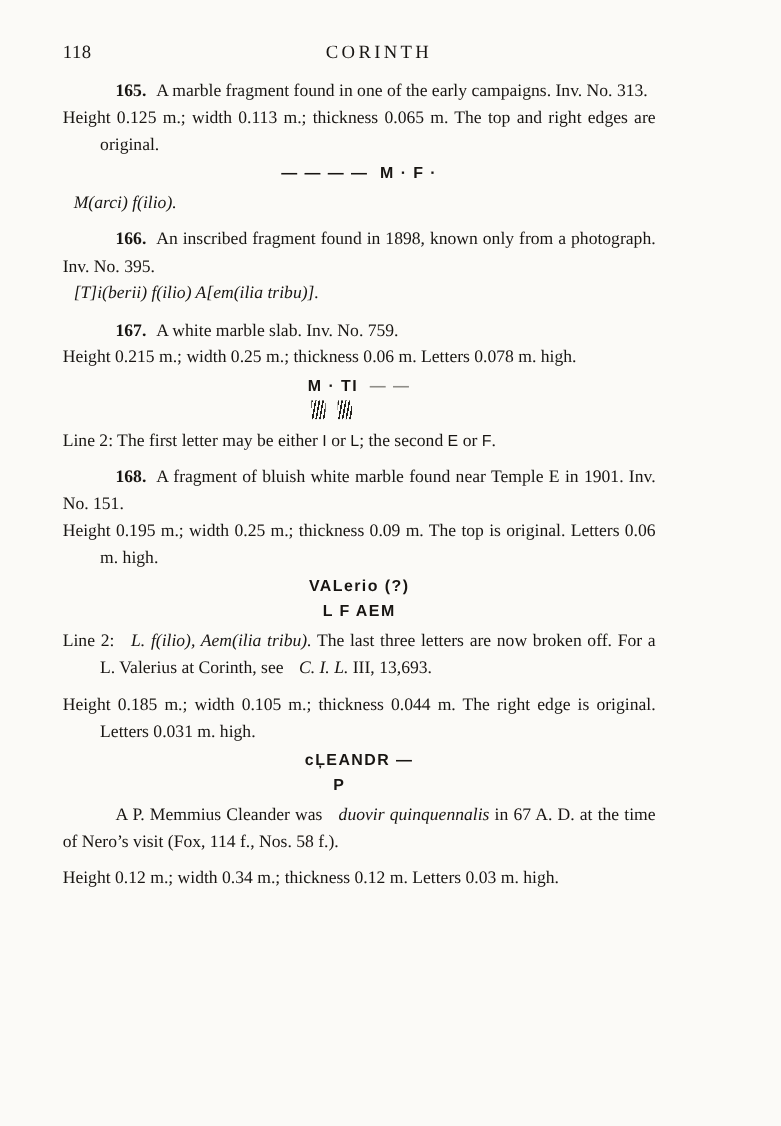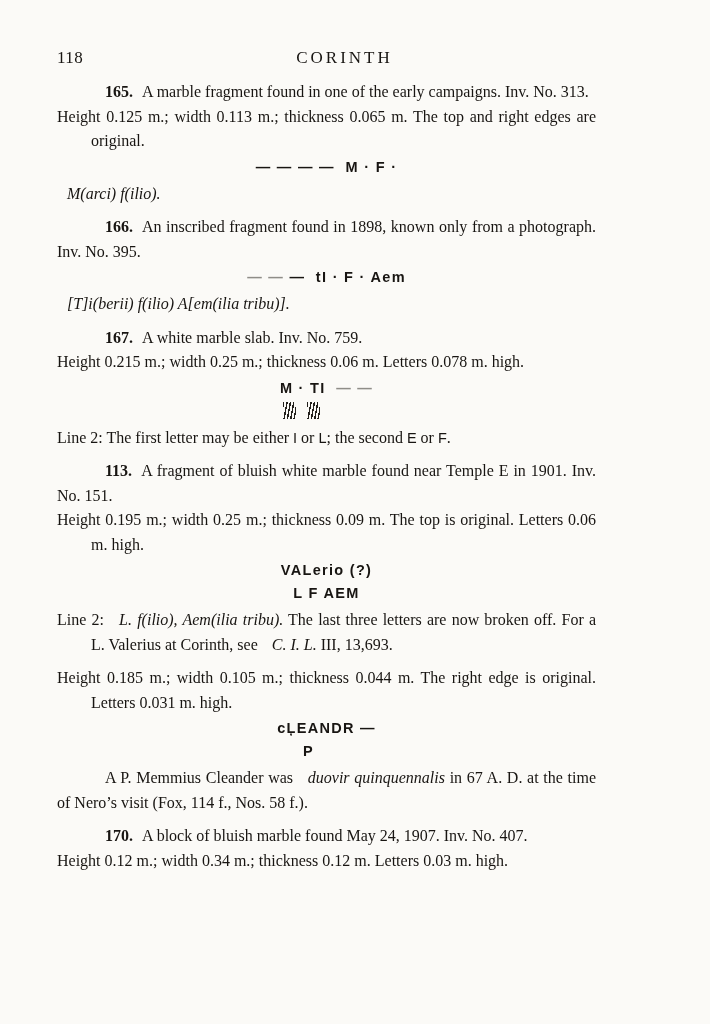--- a/index.html
+++ b/index.html
@@ -7,21 +7,21 @@
     width:710px;height:1024px;
     background:#fbfaf7;
     color:#181512;
     font-family:"Liberation Serif", serif;
     font-size:16px;
     overflow:hidden;
   }
   .page{
     box-sizing:border-box;
     width:646px;height:1024px;
-    padding:46px 50px 0 57px;
+    padding:36px 50px 0 57px;
   }
   
   .runhead{
     position:relative;
     text-align:center;
     margin-bottom:10px;
     line-height:24px;
   }
   .pagenum{
     position:absolute;left:0;top:0;
@@ -81,55 +81,51 @@
     <p class="para desc"><span class="num">165.</span><span>A marble fragment found in one of the early campaigns. Inv. No. 313.</span></p>
     <p class="para hang">Height 0.125 m.; width 0.113 m.; thickness 0.065 m. The top and right edges are original.</p>
     <div class="insc">
       <div class="insc-line"><span>— — — —  M · F ·</span></div>
     </div>
     <p class="para"><span class="i">M(arci) f(ilio).</span></p>
   </section>
 
   <section class="entry">
     <p class="para desc"><span class="num">166.</span><span>An inscribed fragment found in 1898, known only from a photograph. Inv. No. 395.</span></p>
-    <div class="insc">
-      <div class="insc-line"><span class="faint">— — </span><span>—  tI · F · Aem</span></div>
-    </div>
     <p class="para"><span class="i">[T]i(berii) f(ilio) A[em(ilia tribu)].</span></p>
   </section>
 
   <section class="entry">
     <p class="para desc"><span class="num">167.</span><span>A white marble slab. Inv. No. 759.</span></p>
     <p class="para hang">Height 0.215 m.; width 0.25 m.; thickness 0.06 m. Letters 0.078 m. high.</p>
     <div class="insc">
       <div class="insc-line"><span>M · TI  </span><span class="faint">— —</span></div>
       <div class="insc-line sl25"><span class="hatch"></span><span>  </span><span class="hatch"></span></div>
     </div>
     <p class="para hang"><span>Line 2:  The first letter may be either </span><span class="sans">I</span><span> or </span><span class="sans">L</span><span>; the second </span><span class="sans">E</span><span> or </span><span class="sans">F</span><span>.</span></p>
   </section>
 
   <section class="entry">
-    <p class="para desc"><span class="num">113.</span><span>A fragment of bluish white marble found near Temple E in 1901. Inv. No. 151.</span></p>
+    <p class="para desc"><span class="num">168.</span><span>A fragment of bluish white marble found near Temple E in 1901. Inv. No. 151.</span></p>
     <p class="para hang">Height 0.195 m.; width 0.25 m.; thickness 0.09 m. The top is original. Letters 0.06 m. high.</p>
     <div class="insc">
       <div class="insc-line"><span>VALerio (?)</span></div>
       <div class="insc-line"><span>L F AEM</span></div>
     </div>
     <p class="para hang"><span>Line 2:  </span><span class="i">L. f(ilio), Aem(ilia tribu).</span><span> The last three letters are now broken off. For a L. Valerius at Corinth, see </span><span class="i">C. I. L.</span><span> III, 13,693.</span></p>
   </section>
 
   <section class="entry">
     <p class="para hang">Height 0.185 m.; width 0.105 m.; thickness 0.044 m. The right edge is original. Letters 0.031 m. high.</p>
     <div class="insc">
       <div class="insc-line"><span>cĻEANDR —</span></div>
       <div class="insc-line sl18"><span>P</span></div>
     </div>
     <p class="para indent"><span>A P. Memmius Cleander was </span><span class="i">duovir quinquennalis</span><span> in 67 A. D. at the time of Nero’s visit (Fox, 114 f., Nos. 58 f.).</span></p>
   </section>
 
   <section class="entry">
-    <p class="para desc"><span class="num">170.</span><span>A block of bluish marble found May 24, 1907. Inv. No. 407.</span></p>
     <p class="para hang">Height 0.12 m.; width 0.34 m.; thickness 0.12 m. Letters 0.03 m. high.</p>
     <div class="insc">
     </div>
   </section>
 
 </div>
 
 </body></html>

